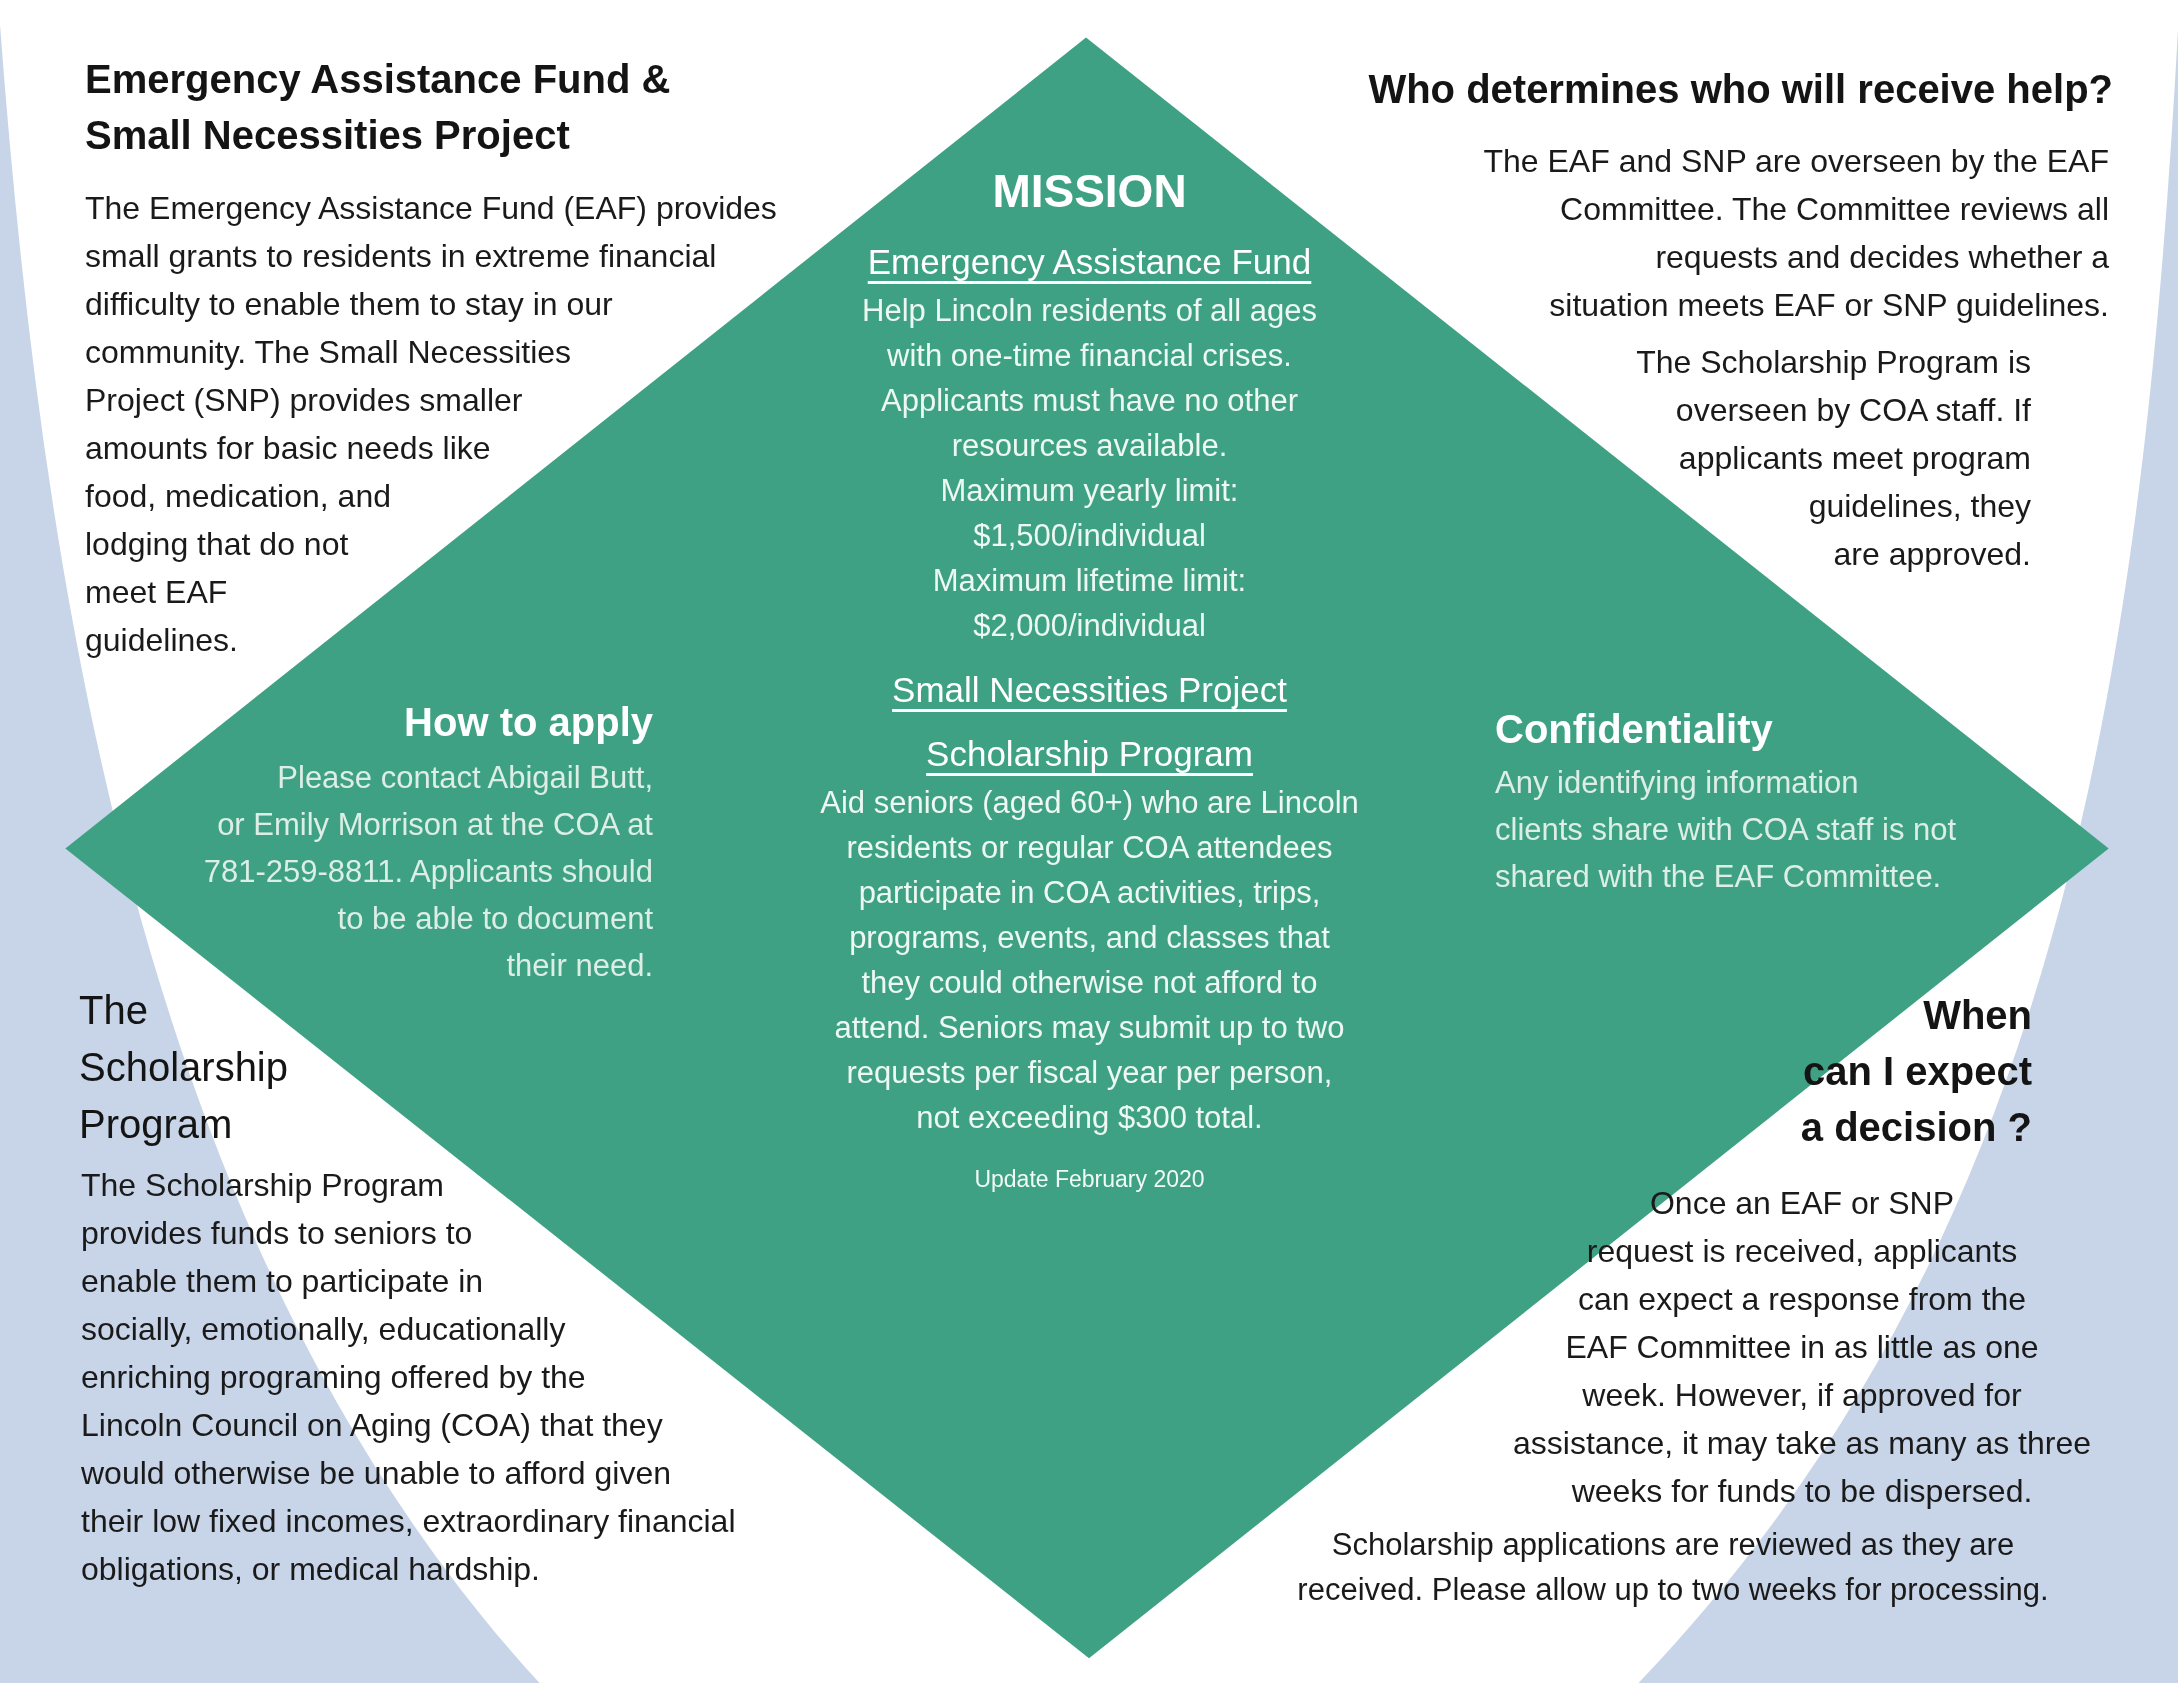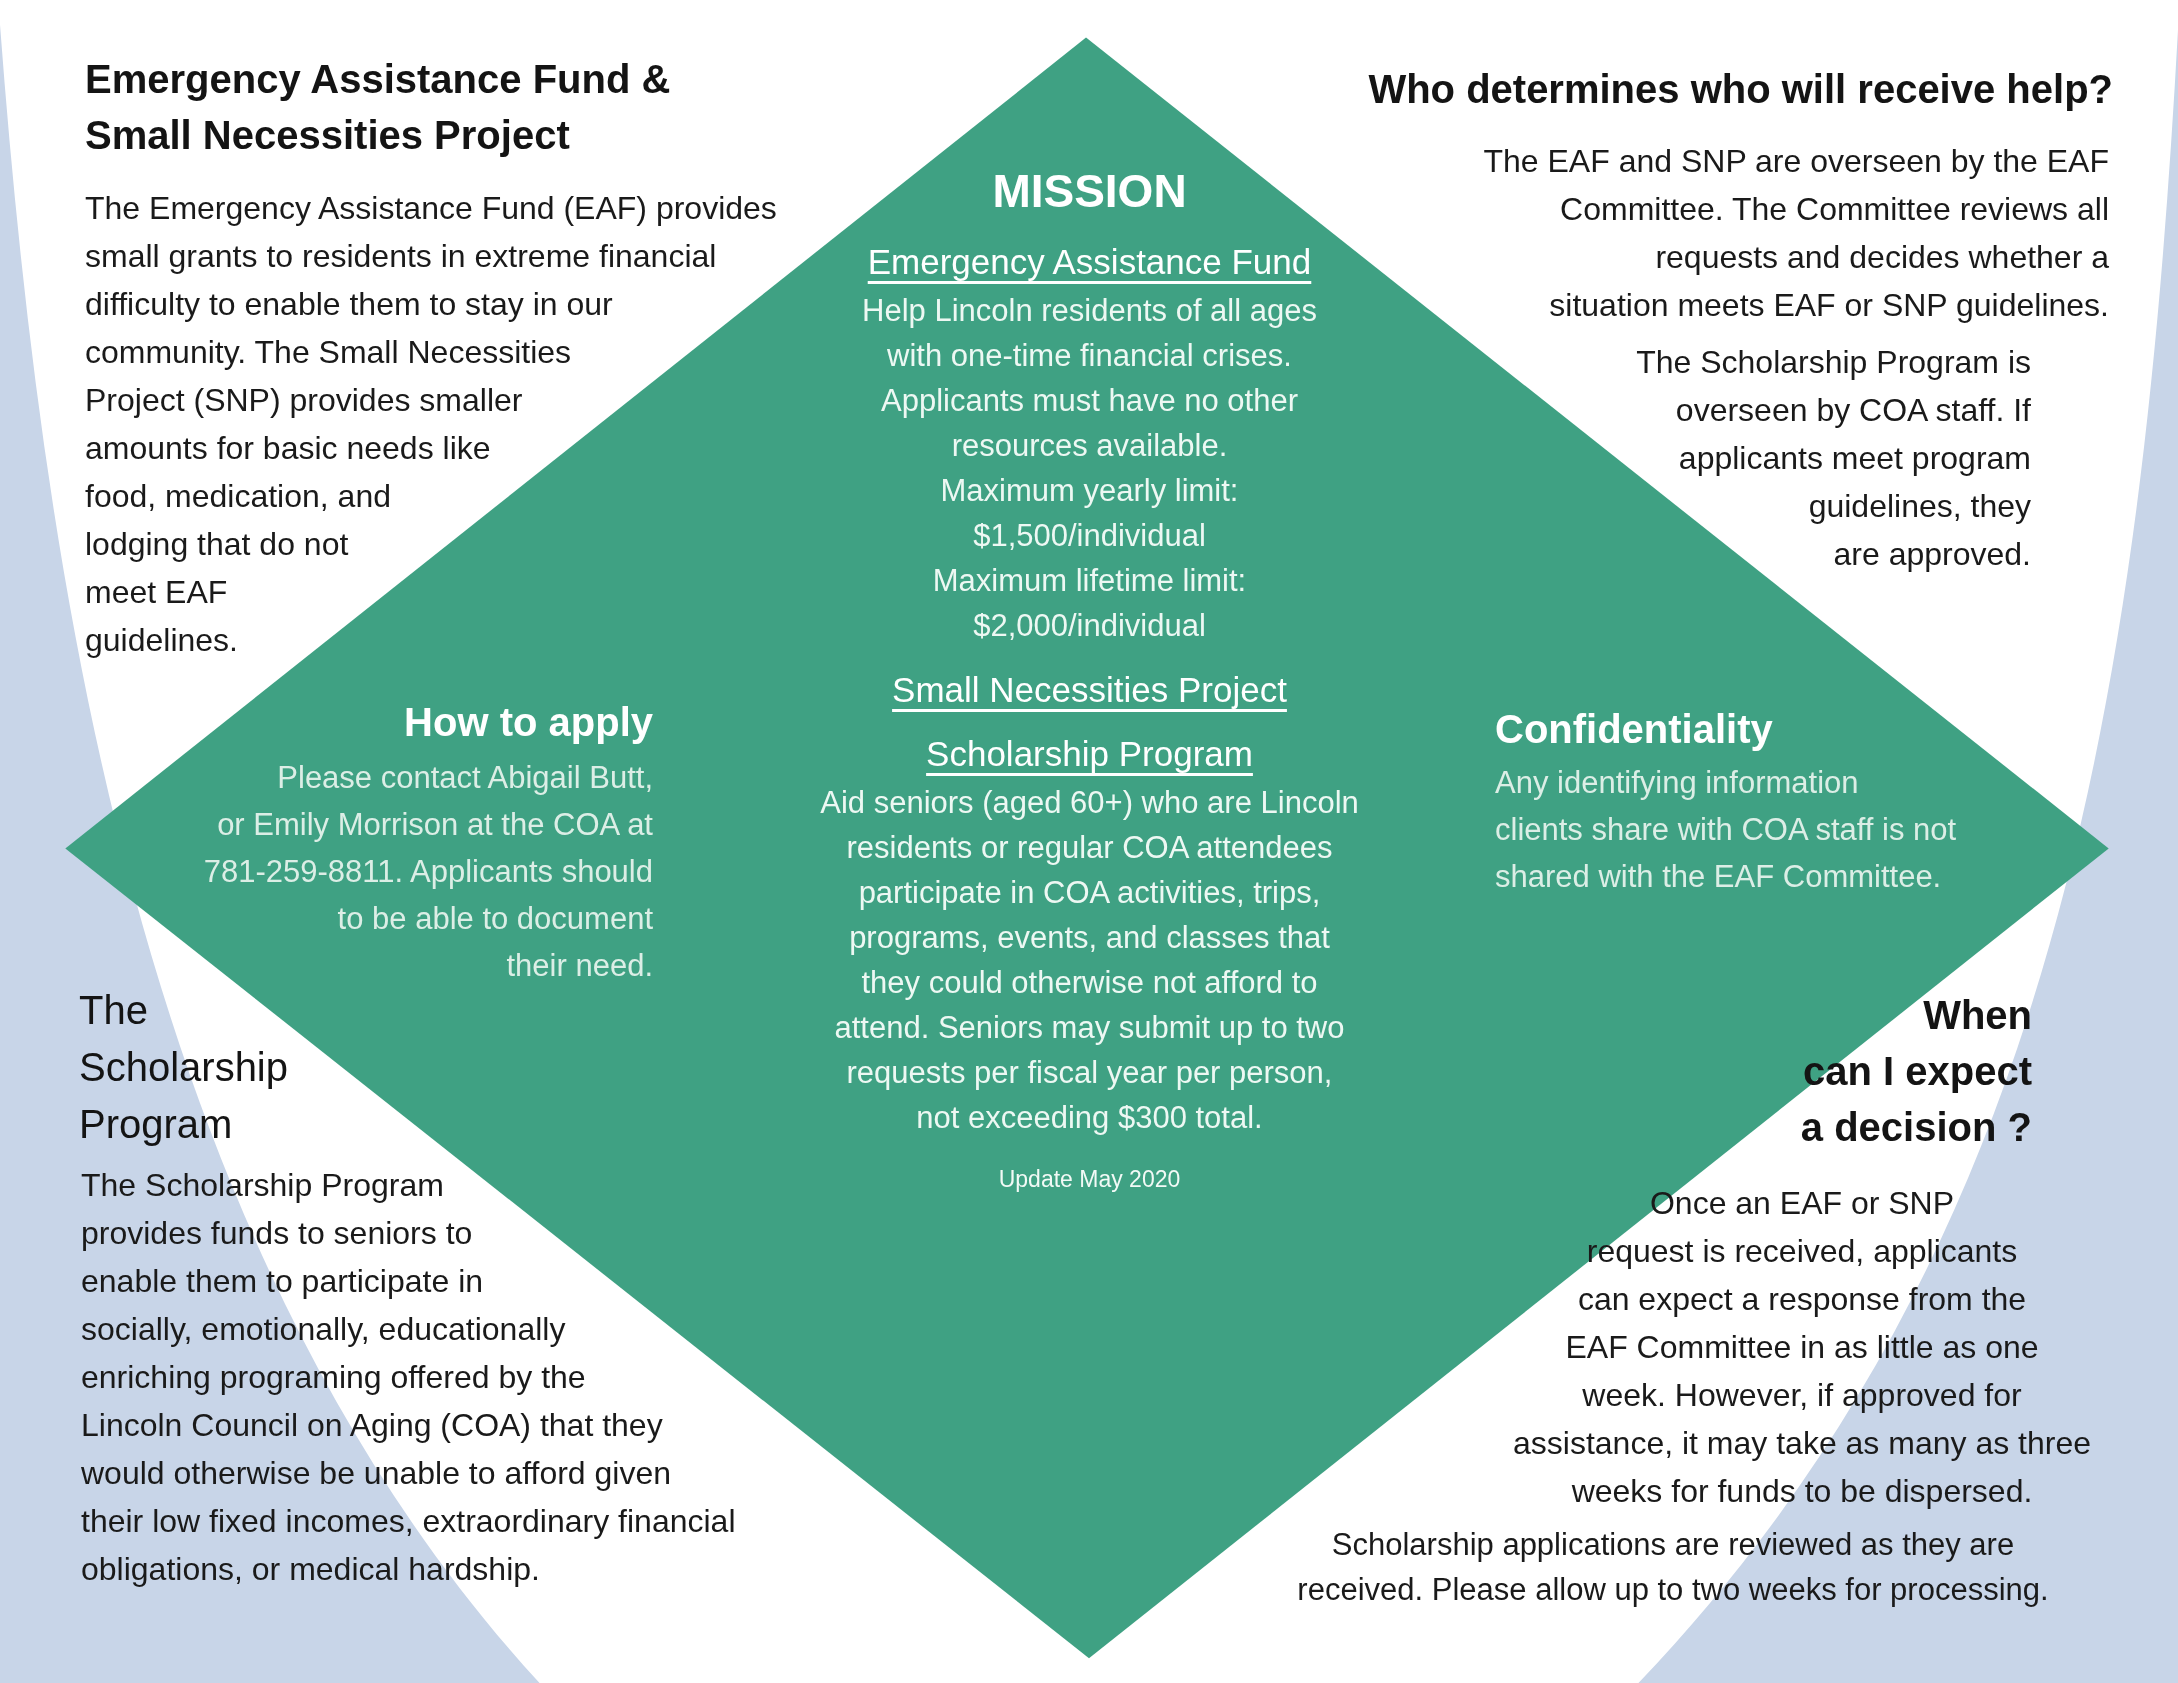--- a/index.html
+++ b/index.html
@@ -122,21 +122,21 @@
   <div class="m-head">Scholarship Program</div>
   <div class="m-body pre">Aid seniors (aged 60+) who are Lincoln
 residents or regular COA attendees
 participate in COA activities, trips,
 programs, events, and classes that
 they could otherwise not afford to
 attend. Seniors may submit up to two
 requests per fiscal year per person,
 not exceeding $300 total.</div>
 
-  <div class="m-foot">Update May 2020</div>
+  <div class="m-foot">Update February 2020</div>
 </div>
 
 <div class="abs pre" id="scholarship-title">The
 Scholarship
 Program</div>
 <div class="abs body-black pre" id="scholarship-body">The Scholarship Program
 provides funds to seniors to
 enable them to participate in
 socially, emotionally, educationally
 enriching programing offered by the

